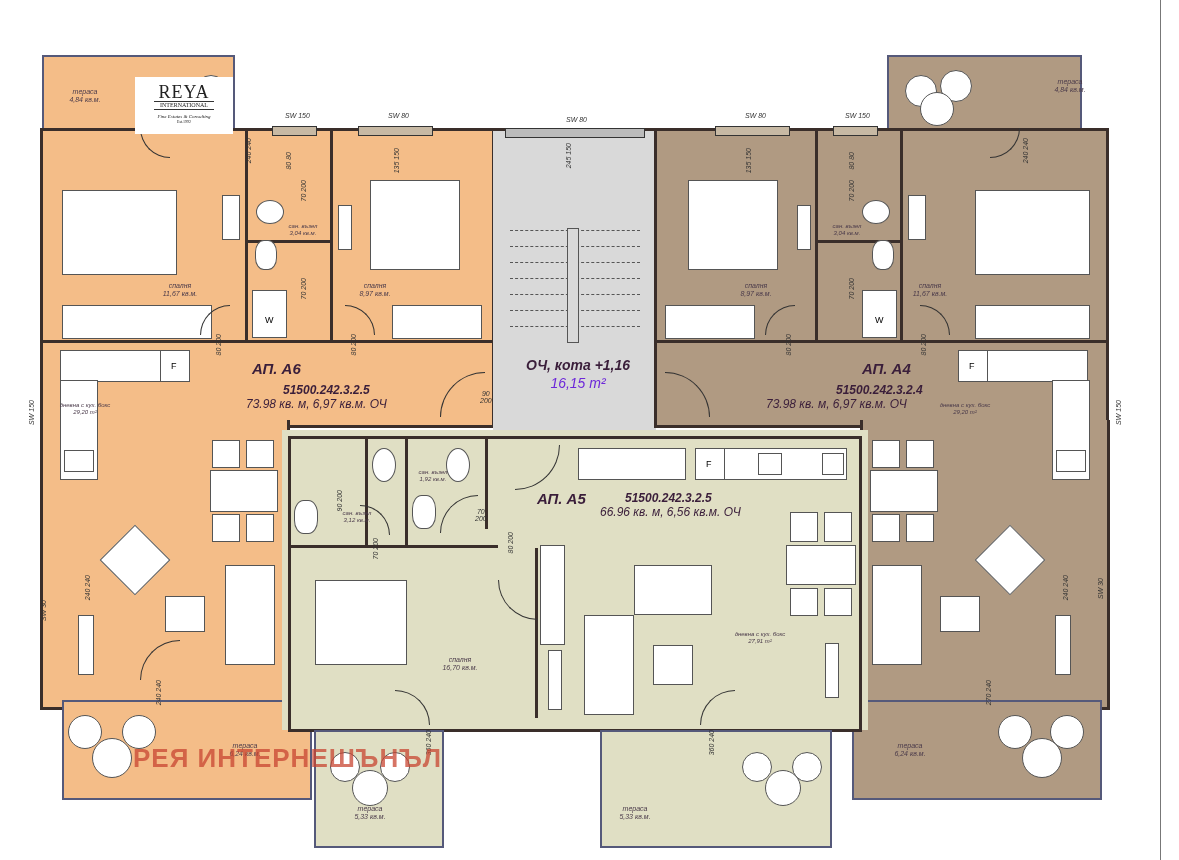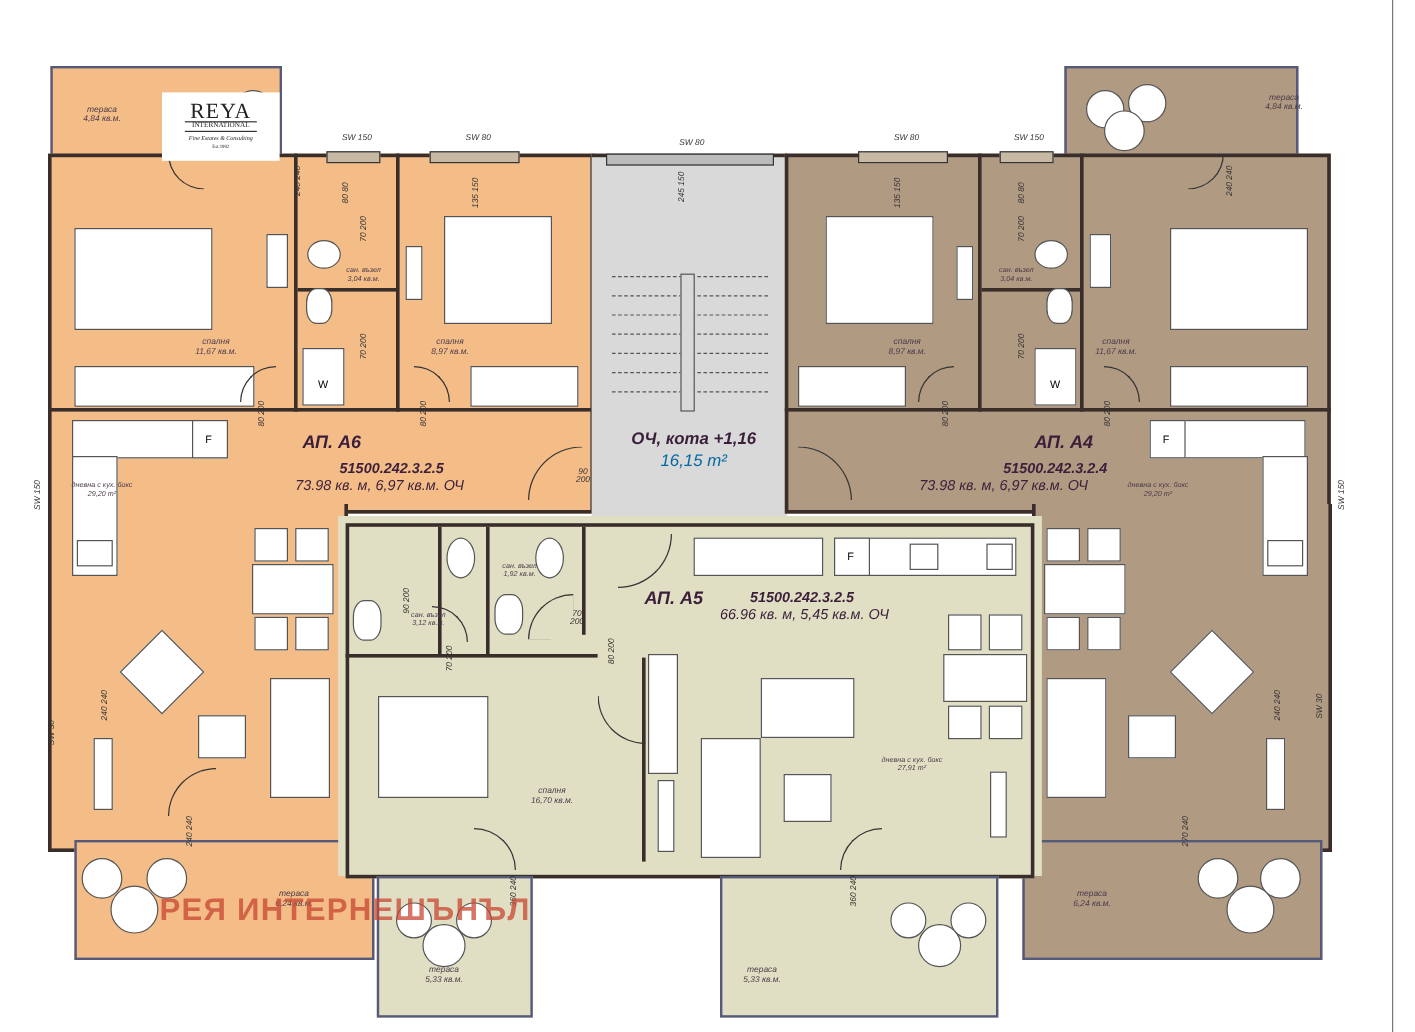--- a/index.html
+++ b/index.html
@@ -137,21 +137,21 @@
 
   <div class="stair-line" style="left:510px;top:230px;width:130px;"></div>
   <div class="stair-line" style="left:510px;top:246px;width:130px;"></div>
   <div class="stair-line" style="left:510px;top:262px;width:130px;"></div>
   <div class="stair-line" style="left:510px;top:278px;width:130px;"></div>
   <div class="stair-line" style="left:510px;top:294px;width:130px;"></div>
   <div class="stair-line" style="left:510px;top:310px;width:130px;"></div>
   <div class="stair-line" style="left:510px;top:326px;width:130px;"></div>
   <div class="furn" style="left:567px;top:228px;width:12px;height:115px;background:#d9d9d9;"></div>
   <div class="lbl" style="left:518px;top:357px;width:120px;font-weight:bold;font-size:14px;color:#3a1e3a;text-align:center;">ОЧ, кота  +1,16</div>
-  <div class="lbl" style="left:518px;top:375px;width:120px;font-size:14px;color:#0369a1;">16,15 m²</div>
+  <div class="lbl" style="left:518px;top:375px;width:120px;font-size:14px;color:#6d28d9;">16,15 m²</div>
   <div class="dim" style="left:480px;top:390px;writing-mode:horizontal-tb;transform:none;text-align:center;">
       <div>90</div>
       <div>200</div>
     </div>
   <div class="dim" style="left:655px;top:390px;writing-mode:horizontal-tb;transform:none;text-align:center;">
       <div>90</div>
       <div>200</div>
     </div>
   <div class="dim" style="left:532px;top:436px;"><span>90</span> <span>200</span></div>
 </div>
@@ -311,21 +311,21 @@
   <div class="furn" style="left:584px;top:615px;width:50px;height:100px;"></div>
   <div class="furn" style="left:653px;top:645px;width:40px;height:40px;"></div>
   <div class="furn" style="left:825px;top:643px;width:14px;height:55px;"></div>
   <div class="lbl tiny" style="left:715px;top:631px;width:90px;">
     <div>дневна с кух. бокс</div>
     <div>27,91 m²</div>
   </div>
 
   <div class="apt-name" style="left:537px;top:490px;">АП. А5</div>
   <div class="apt-id" style="left:625px;top:491px;">51500.242.3.2.5</div>
-  <div class="apt-area" style="left:600px;top:505px;">66.96 кв. м, 5,45 кв.м. ОЧ</div>
+  <div class="apt-area" style="left:600px;top:505px;">66.96 кв. м, 6,56 кв.м. ОЧ</div>
 
   <div class="dim" style="left:336px;top:490px;"><span>90</span> <span>200</span></div>
   <div class="dim" style="left:372px;top:538px;"><span>70</span> <span>200</span></div>
   <div class="dim" style="left:475px;top:508px;writing-mode:horizontal-tb;transform:none;text-align:center;">
       <div>70</div>
       <div>200</div>
     </div>
   <div class="dim" style="left:507px;top:532px;"><span>80</span> <span>200</span></div>
   <div class="dim" style="left:425px;top:730px;"><span>360</span> <span>240</span></div>
   <div class="dim" style="left:708px;top:730px;"><span>360</span> <span>240</span></div>

